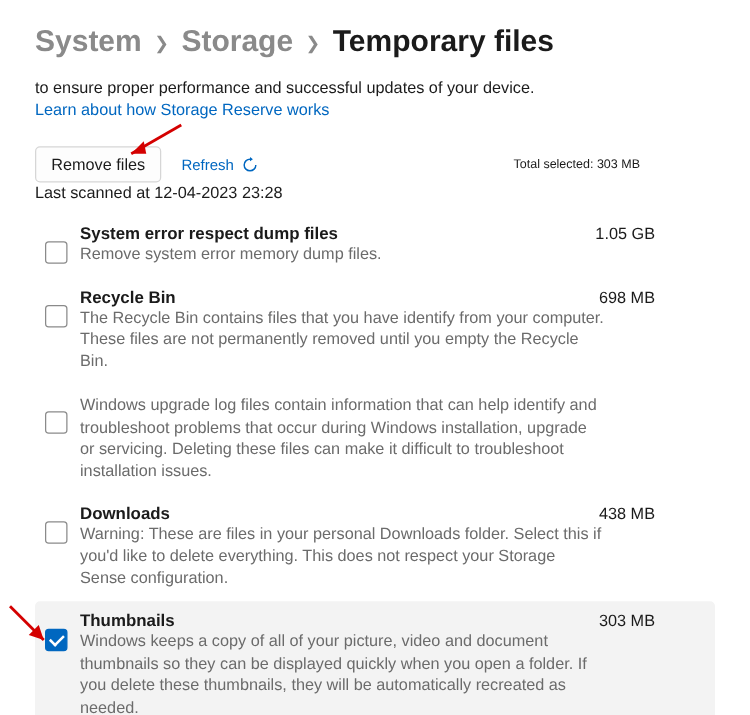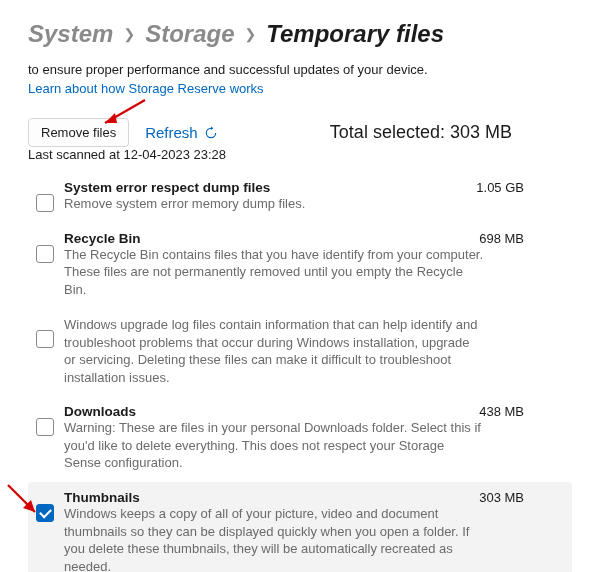--- a/index.html
+++ b/index.html
@@ -16,21 +16,20 @@
   .breadcrumb {
     display: flex;
     align-items: center;
     gap: 10px;
     margin-bottom: 14px;
   }
   .breadcrumb .crumb {
     font-size: 24px;
     font-weight: 600;
     color: #8a8a8a;
-    font-style: italic;
   }
   .breadcrumb .crumb.current { color: #1b1b1b; }
   .breadcrumb .chev { color: #8a8a8a; font-size: 14px; }
   .truncated-line {
     color: #1b1b1b;
     font-size: 13px;
     margin-bottom: 2px;
     white-space: nowrap;
     overflow: hidden;
   }
@@ -54,27 +53,27 @@
     font-size: 13px;
     cursor: pointer;
     font-family: inherit;
     color: #1b1b1b;
   }
   .refresh {
     display: inline-flex;
     align-items: center;
     gap: 6px;
     color: #0067c0;
-    font-size: 15px;
+    font-size: 12px;
     cursor: pointer;
   }
   .refresh svg { width: 14px; height: 14px; }
   .total-selected {
     margin-left: auto;
-    font-size: 18px;
+    font-size: 10px;
     color: #1b1b1b;
     padding-right: 60px;
   }
   .last-scanned {
     font-size: 13px;
     color: #1b1b1b;
     margin-bottom: 10px;
   }
   .item {
     display: flex;

